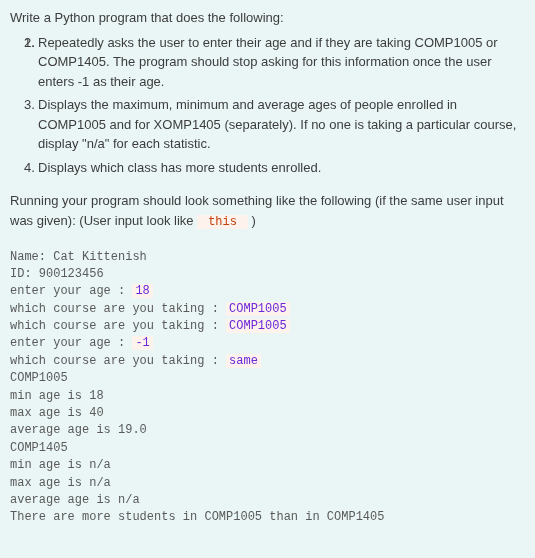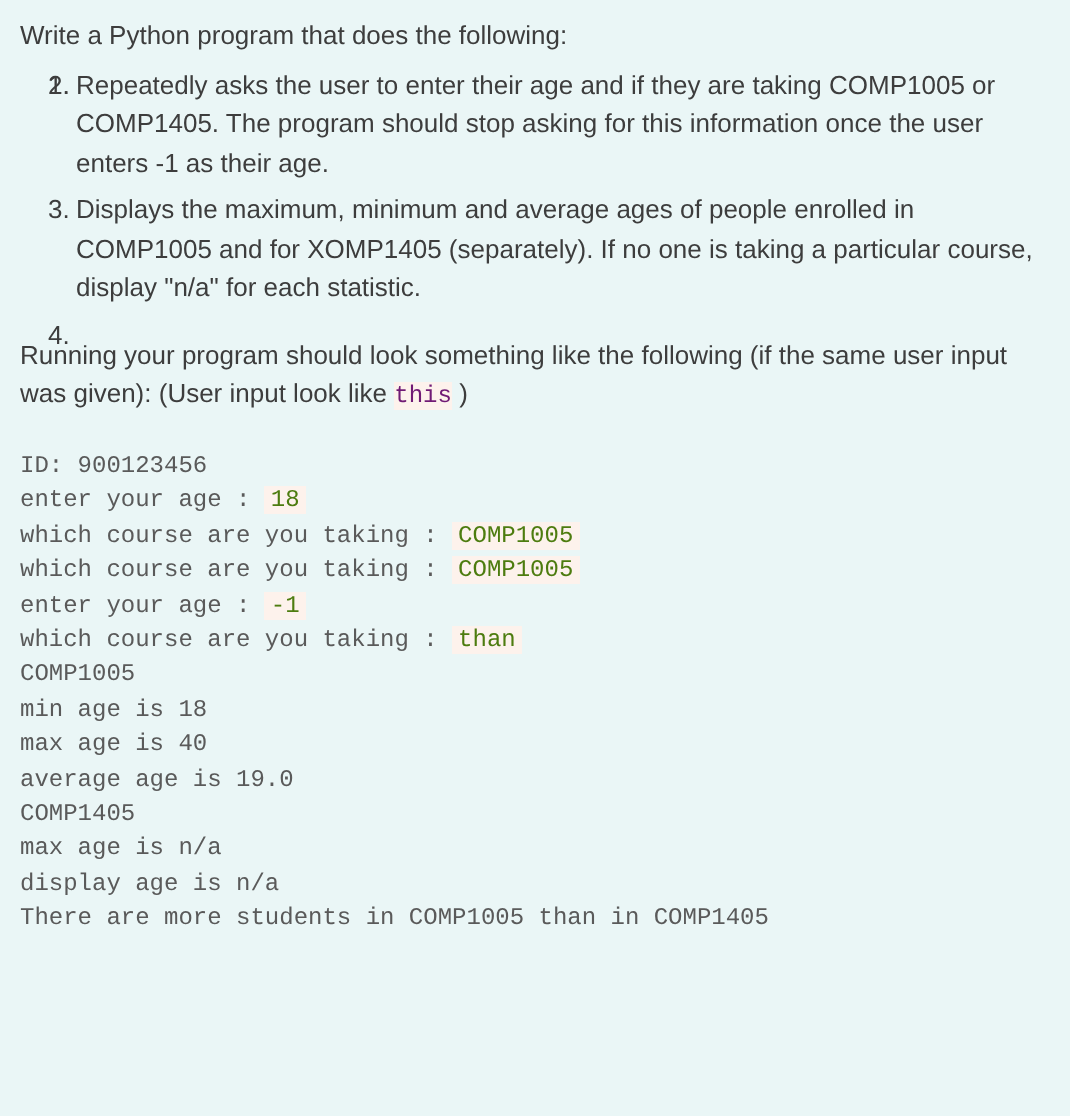--- a/index.html
+++ b/index.html
@@ -31,37 +31,37 @@
     }
     ol li .num {
       position: absolute;
       left: 14px;
     }
     .running-caption {
       margin-bottom: 18px;
     }
     .user-input-inline {
       background-color: #fdf2ec;
-      color: #701a75;
+      color: #c2410c;
       font-family: Consolas, "Courier New", monospace;
       font-size: 12px;
-      padding: 0 0;
+      padding: 0 11px;
     }
     .console {
       font-family: Consolas, "Courier New", monospace;
       font-size: 12px;
       color: #5a5a5a;
       line-height: 1.45;
     }
     .console .line {
       white-space: pre;
     }
     .user-input {
       background-color: #fdf2ec;
-      color: #4d7c0f;
+      color: #6d28d9;
       padding: 0 3px;
     }
   </style>
 </head>
 <body>
 
 <div class="intro-text">Write a Python program that does the following:</div>
 
 <ol>
   <li>
@@ -70,35 +70,38 @@
   <li>
     <span class="num">2.</span>
     <span>Repeatedly asks the user to enter their age and if they are taking COMP1005 or COMP1405. The program should stop asking for this information once the user enters -1 as their age.</span>
   </li>
   <li>
     <span class="num">3.</span>
     <span>Displays the maximum, minimum and average ages of people enrolled in COMP1005 and for XOMP1405 (separately). If no one is taking a particular course, display "n/a" for each statistic.</span>
   </li>
   <li>
     <span class="num">4.</span>
+    <span>Displays which class has more students enrolled.</span>
   </li>
 </ol>
 
 <div class="running-caption">
   <span>Running your program should look something like the following (if the same user input was given): (User input look like </span><span class="user-input-inline">this</span><span> )</span>
 </div>
 
 <div class="console">
+  <div class="line">Name: Cat Kittenish</div>
   <div class="line">ID: 900123456</div>
   <div class="line"><span>enter your age : </span><span class="user-input">18</span></div>
   <div class="line"><span>which course are you taking : </span><span class="user-input">COMP1005</span></div>
   <div class="line"><span>which course are you taking : </span><span class="user-input">COMP1005</span></div>
   <div class="line"><span>enter your age : </span><span class="user-input">-1</span></div>
-  <div class="line"><span>which course are you taking : </span><span class="user-input">than</span></div>
+  <div class="line"><span>which course are you taking : </span><span class="user-input">same</span></div>
   <div class="line">COMP1005</div>
   <div class="line">min age is 18</div>
   <div class="line">max age is 40</div>
   <div class="line">average age is 19.0</div>
   <div class="line">COMP1405</div>
+  <div class="line">min age is n/a</div>
   <div class="line">max age is n/a</div>
-  <div class="line">display age is n/a</div>
+  <div class="line">average age is n/a</div>
   <div class="line">There are more students in COMP1005 than in COMP1405</div>
 </div>
 
 </body></html>

